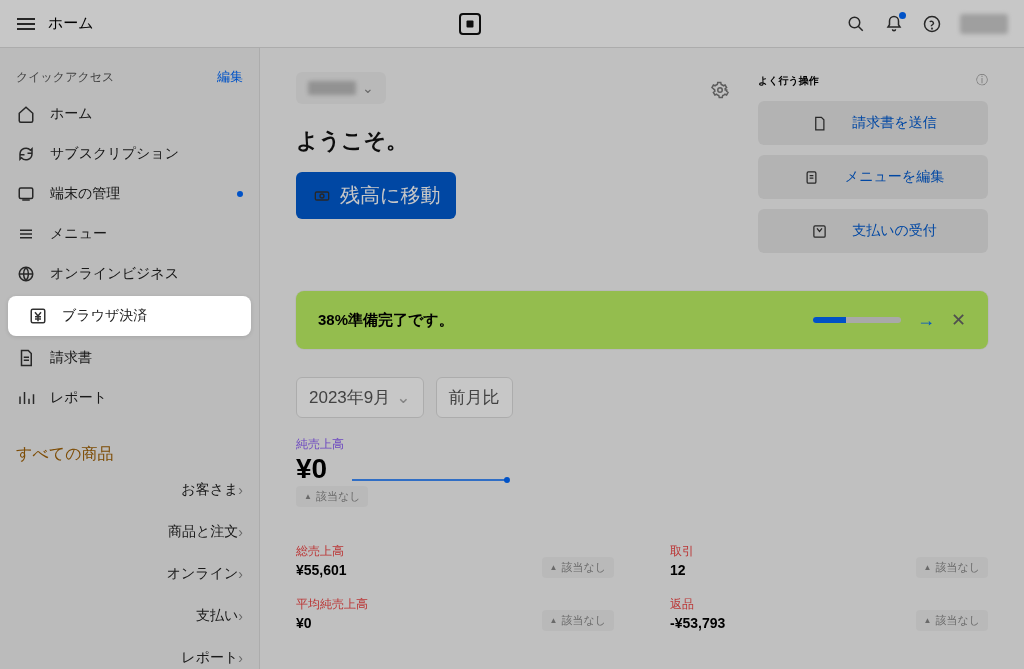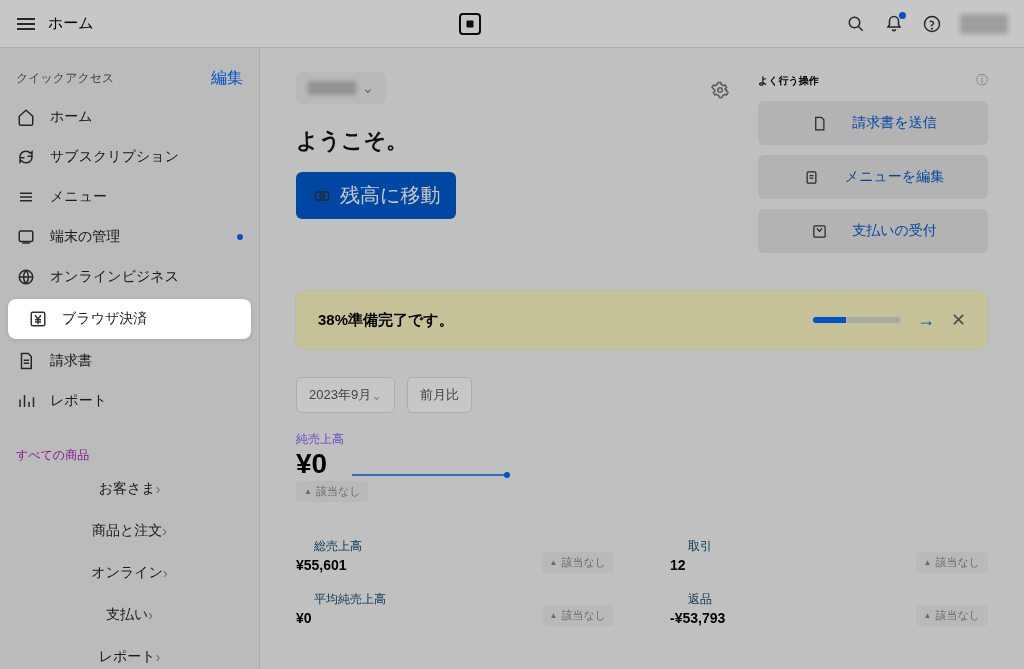--- a/index.html
+++ b/index.html
@@ -15,57 +15,57 @@
 .hamburger{display:flex;flex-direction:column;gap:3px;cursor:pointer;}
 .hamburger span{width:18px;height:2px;background:#333;}
 .bell-dot{position:relative;}
 .bell-dot::after{content:"";position:absolute;top:-2px;right:-2px;width:7px;height:7px;background:#006aff;border-radius:50%;}
 .merchant-blur{width:48px;height:20px;background:#ccc;border-radius:3px;filter:blur(2px);}
 .layout{display:flex;height:calc(100% - 48px);}
 .sidebar{width:260px;background:#f0f0f0;border-right:1px solid #ddd;display:flex;flex-direction:column;overflow-y:auto;position:relative;}
 .sidebar::-webkit-scrollbar{width:6px;}
 .sidebar::-webkit-scrollbar-thumb{background:#aaa;border-radius:3px;}
 .sb-section-head{display:flex;justify-content:space-between;align-items:center;padding:20px 16px 8px;font-size:12px;color:#555;}
-.sb-edit{color:#006aff;font-size:16px;cursor:pointer;margin-left:15px;}
+.sb-edit{color:#006aff;font-size:13px;cursor:pointer;margin-left:15px;}
 .sb-item{display:flex;align-items:center;gap:14px;padding:10px 16px;font-size:14px;color:#222;cursor:pointer;position:relative;}
 .sb-item.highlight{background:#fff;border-radius:8px;margin:2px 8px;box-shadow:0 1px 4px rgba(0,0,0,0.12);position:relative;z-index:60;padding:10px 20px;}
 .sb-item .dot{width:6px;height:6px;background:#006aff;border-radius:50%;position:absolute;right:16px;}
 .sb-divider{height:1px;background:#ddd;margin:10px 0 4px;}
-.sb-cat{display:flex;justify-content:center;align-items:center;padding:12px 16px;font-size:14px;color:#222;cursor:pointer;}
-.sb-cat-head{padding:12px 16px 4px;font-size:12px;color:#a21caf;font-family:Liberation Mono, monospace;}
+.sb-cat{display:flex;justify-content:flex-end;align-items:center;padding:12px 16px;font-size:14px;color:#222;cursor:pointer;}
+.sb-cat-head{padding:12px 16px 4px;font-size:16px;color:#a16207;font-family:Liberation Mono, monospace;}
 .chev{color:#888;font-size:14px;}
 .main{flex:1;background:#f7f7f7;overflow-y:auto;padding:24px 36px 28px;}
 .hero{display:flex;align-items:flex-start;gap:28px;margin-bottom:28px;}
 .hero-left{flex:1;}
 .loc-select{display:inline-flex;align-items:center;gap:6px;background:#eee;padding:8px 12px;border-radius:6px;margin-bottom:12px;}
 .loc-blur{width:48px;height:14px;background:#bbb;border-radius:2px;filter:blur(2px);}
 .welcome{font-size:22px;font-weight:600;margin:10px 0 16px;color:#111;}
 .balance-btn{display:inline-flex;align-items:center;gap:8px;background:#005bd1;color:#fff;border:none;padding:10px 16px;border-radius:6px;font-size:20px;font-weight:500;cursor:pointer;}
 .hero-gear{align-self:flex-start;margin-top:8px;color:#777;cursor:pointer;}
 .quick-actions{width:230px;}
 .qa-head{display:flex;justify-content:space-between;align-items:center;margin-bottom:12px;}
 .qa-title{font-size:10px;font-weight:600;}
 .qa-info{color:#999;font-size:12px;}
 .qa-btn{width:100%;display:flex;align-items:center;justify-content:center;gap:23px;background:#e6e6e6;border:none;padding:12px;border-radius:6px;font-size:14px;color:#005bd1;font-weight:500;margin-bottom:10px;cursor:pointer;}
-.progress-card{background:#fef9c3;border-radius:8px;padding:18px 22px;display:flex;align-items:center;gap:16px;margin-bottom:28px;box-shadow:0 0 0 1px rgba(0,0,0,0.04);}
+.progress-card{background:#bef264;border-radius:8px;padding:18px 22px;display:flex;align-items:center;gap:16px;margin-bottom:28px;box-shadow:0 0 0 1px rgba(0,0,0,0.04);}
 .progress-text{font-size:15px;font-weight:600;flex:1;}
 .progress-bar{width:88px;height:6px;background:#d9d9d9;border-radius:3px;overflow:hidden;}
 .progress-fill{height:100%;background:#006aff;width:38%;}
 .progress-arrow{color:#006aff;font-size:18px;cursor:pointer;}
 .progress-close{color:#666;font-size:18px;cursor:pointer;}
 .filters{display:flex;gap:12px;margin-bottom:18px;}
-.filter-btn{background:#fff;border:1px solid #ddd;padding:8px 12px;border-radius:6px;font-size:13px;color:#555;display:inline-flex;align-items:center;cursor:pointer;}
+.filter-btn{background:#fff;border:1px solid #ddd;padding:8px 12px;border-radius:6px;font-size:17px;color:#555;display:inline-flex;align-items:center;gap:6px;cursor:pointer;}
 .metric-block .label{font-size:12px;color:#8b5cf6;}
 .big-val{font-size:28px;font-weight:600;margin:4px 0 6px;}
 .na-badge{display:inline-flex;align-items:center;gap:4px;background:#eee;color:#888;font-size:11px;padding:3px 8px;border-radius:4px;}
 .na-badge::before{content:"▲";font-size:8px;}
 .spark{display:inline-block;vertical-align:middle;margin-left:20px;}
 .stats-grid{display:grid;grid-template-columns:1fr 1fr;gap:18px 56px;margin-top:36px;}
 .stat{display:flex;justify-content:space-between;align-items:flex-end;}
-.stat .l .lbl{font-size:12px;color:#0c4a6e;margin-left:18px;}
+.stat .l .lbl{font-size:12px;color:#ef4444;}
 .stat .l .val{font-size:14px;font-weight:600;margin-top:2px;}
 svg{display:block;}
 </style>
 </head>
 <body>
 
 <div class="topbar">
   <div class="left">
     <div class="hamburger icon">
         <span></span>
@@ -122,36 +122,36 @@
           <svg width="18" height="18" viewBox="0 0 24 24" fill="none" stroke="currentColor" stroke-width="2">
             <path d="M4 12a8 8 0 0114-5l2-2v6h-6"></path>
             <path d="M20 12a8 8 0 01-14 5l-2 2v-6h6"></path>
           </svg>
         </span>
       <span>サブスクリプション</span>
     </div>
     <div class="sb-item">
       <span class="icon">
           <svg width="18" height="18" viewBox="0 0 24 24" fill="none" stroke="currentColor" stroke-width="2">
+            <rect x="3" y="4" width="18" height="14" rx="2"></rect>
+            <line x1="7" y1="20" x2="17" y2="20"></line>
+          </svg>
+        </span>
+      <span>端末の管理</span>
+      <span class="dot"></span>
+    </div>
+    <div class="sb-item">
+      <span class="icon">
+          <svg width="18" height="18" viewBox="0 0 24 24" fill="none" stroke="currentColor" stroke-width="2">
             <line x1="4" y1="7" x2="20" y2="7"></line>
             <line x1="4" y1="12" x2="20" y2="12"></line>
             <line x1="4" y1="17" x2="20" y2="17"></line>
           </svg>
         </span>
       <span>メニュー</span>
-    </div>
-    <div class="sb-item">
-      <span class="icon">
-          <svg width="18" height="18" viewBox="0 0 24 24" fill="none" stroke="currentColor" stroke-width="2">
-            <rect x="3" y="4" width="18" height="14" rx="2"></rect>
-            <line x1="7" y1="20" x2="17" y2="20"></line>
-          </svg>
-        </span>
-      <span>端末の管理</span>
-      <span class="dot"></span>
     </div>
     <div class="sb-item">
       <span class="icon">
           <svg width="18" height="18" viewBox="0 0 24 24" fill="none" stroke="currentColor" stroke-width="2">
             <circle cx="12" cy="12" r="9"></circle>
             <path d="M3 12h18M12 3a14 14 0 010 18M12 3a14 14 0 000 18"></path>
           </svg>
         </span>
       <span>オンラインビジネス</span>
     </div>

